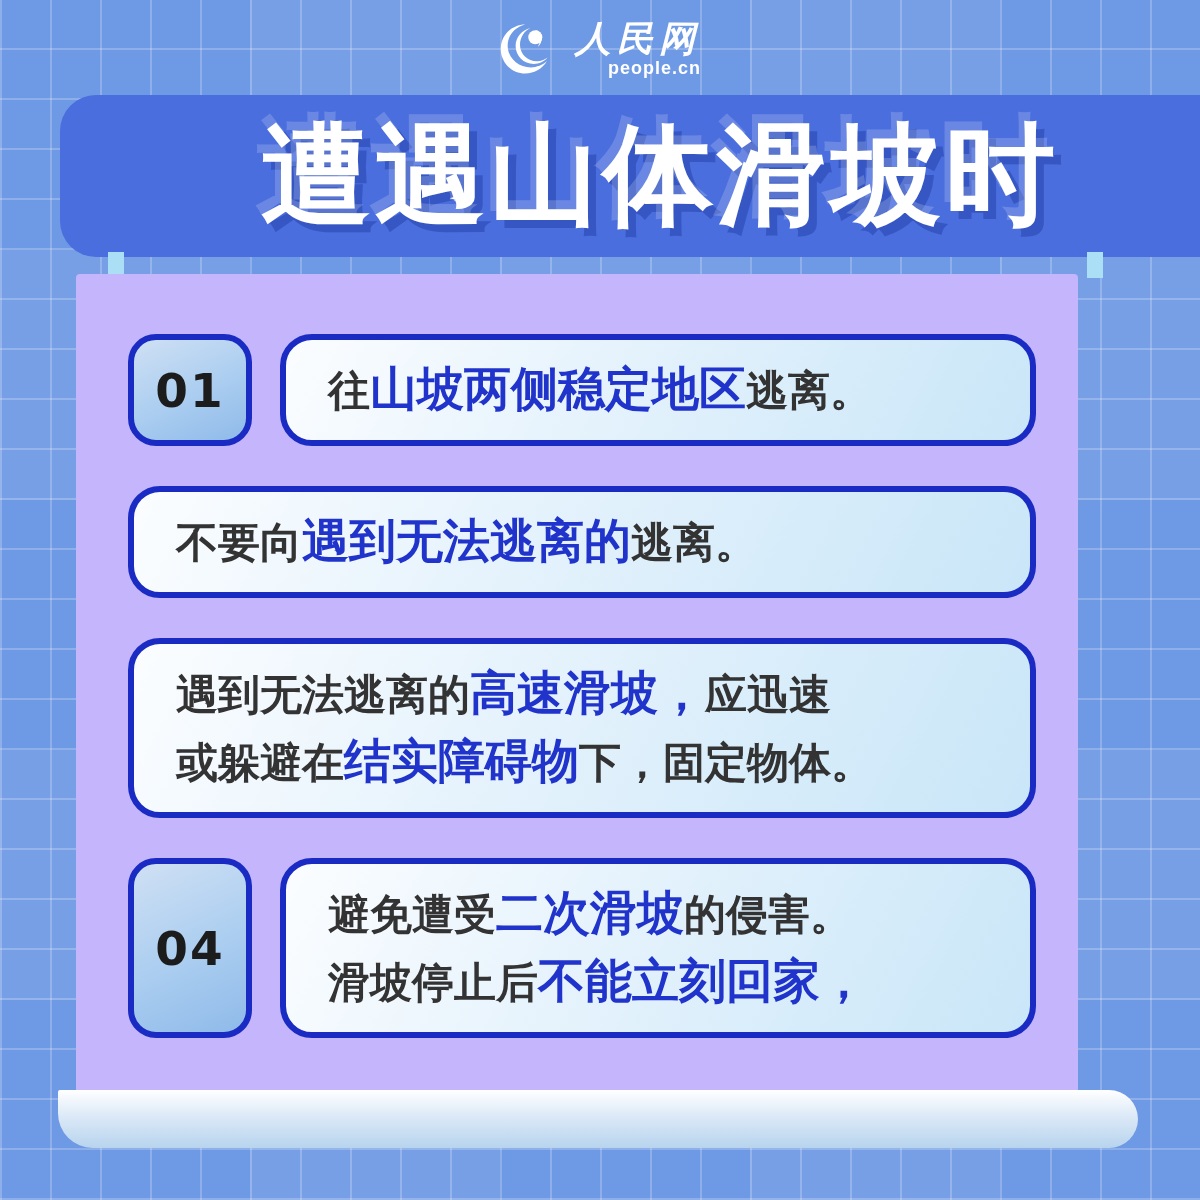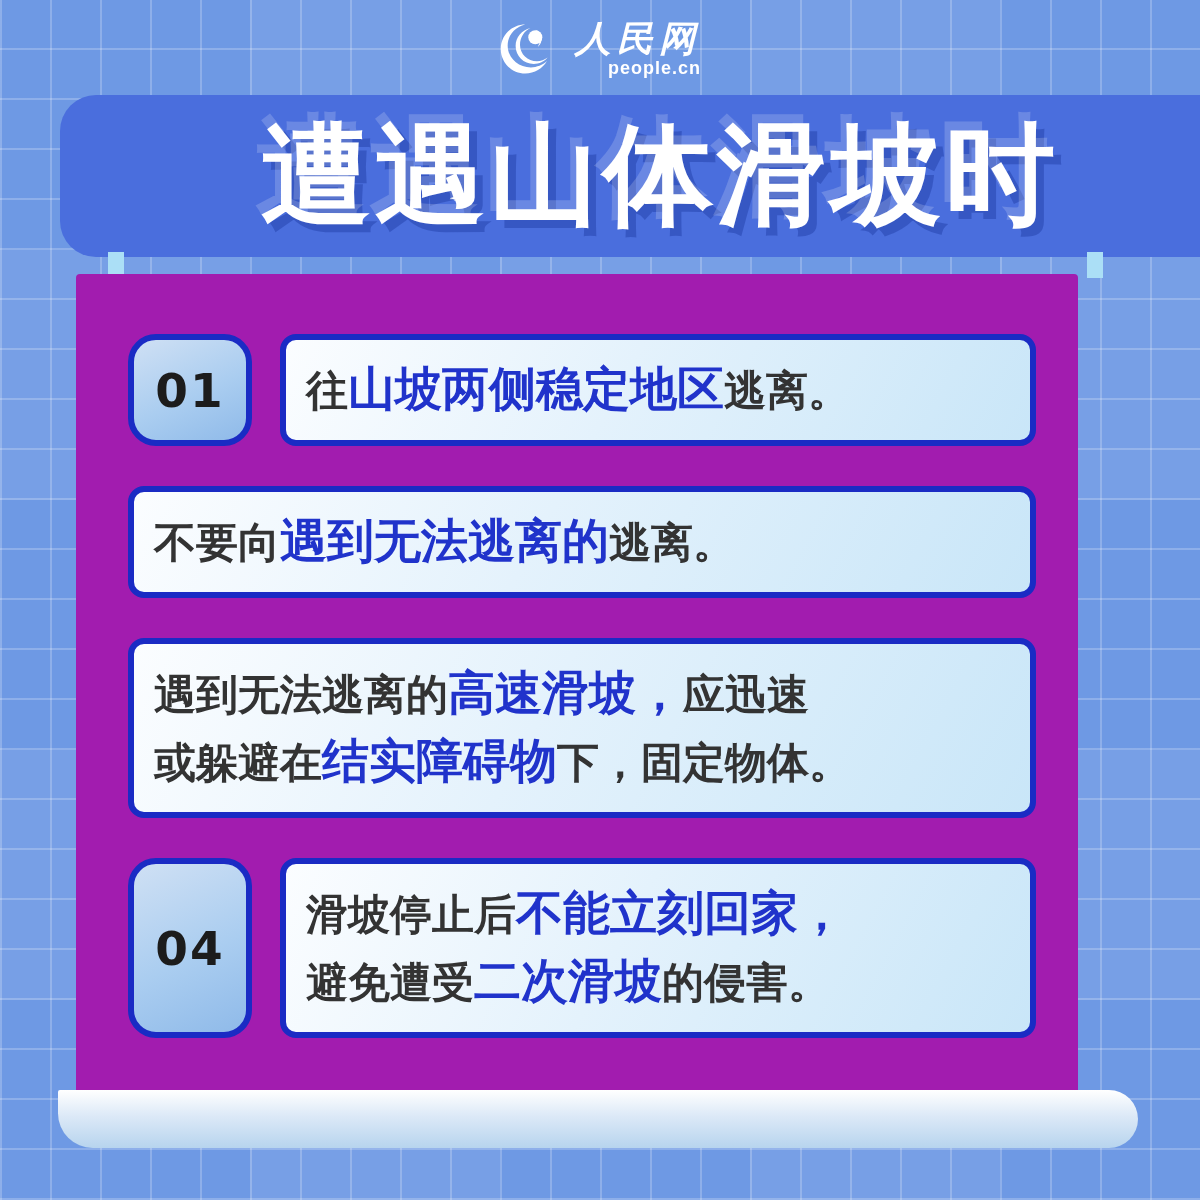--- a/index.html
+++ b/index.html
@@ -55,45 +55,45 @@
   
   .tab{
     position:absolute; top:252px; width:16px; height:26px; background:var(--tab);
   }
   .tab.left{left:108px;}
   .tab.right{left:1087px;}
 
   
   .card{
     position:absolute; left:76px; top:274px; width:1002px; height:816px;
-    background:#a21caf; border-radius:4px 4px 0 0;
+    background:#c4b5fd; border-radius:4px 4px 0 0;
   }
   .rows{
     position:absolute; inset:0;
     padding:60px 42px 0 52px;
     display:flex; flex-direction:column;
   }
   .row{display:flex; gap:28px; align-items:stretch;}
   .row + .row{margin-top:40px;}
   .badge{
     flex:0 0 124px;
     border:6px solid var(--border); border-radius:28px;
     background:linear-gradient(155deg,#cfe0f4 0%,#aacdf0 55%,#8fbae9 100%);
     display:flex; align-items:center; justify-content:center;
   }
   .badge span{
     color:#1c1c1c; font-size:47px; font-weight:800; letter-spacing:2px;
     font-family:"DejaVu Sans","Liberation Sans",sans-serif;
   }
   .content{
     flex:1;
-    border:6px solid var(--border); border-radius:16px;
+    border:6px solid var(--border); border-radius:32px;
     background:linear-gradient(118deg,#fbfdff 0%,#e4f2fc 45%,#c9e6f8 100%);
     display:flex; flex-direction:column; justify-content:center;
-    padding:16px 28px 16px 20px;
+    padding:16px 28px 16px 42px;
   }
   .line{
     font-size:42px; color:var(--txt); line-height:66px; font-weight:600;
     white-space:nowrap;
   }
   .line .hl{
     color:var(--hl); font-weight:800; font-size:47px;
   }
 
   
@@ -150,20 +150,20 @@
           <div class="line"><span>遇到无法逃离的</span><span class="hl">高速滑坡，</span><span>应迅速</span></div>
           <div class="line"><span>或躲避在</span><span class="hl">结实障碍物</span><span>下，固定物体。</span></div>
         </div>
   </div>
 
   <div class="row">
     <div class="badge">
       <span>04</span>
     </div>
     <div class="content">
+          <div class="line"><span>避免遭受</span><span class="hl">二次滑坡</span><span>的侵害。</span></div>
           <div class="line"><span>滑坡停止后</span><span class="hl">不能立刻回家，</span></div>
-          <div class="line"><span>避免遭受</span><span class="hl">二次滑坡</span><span>的侵害。</span></div>
         </div>
   </div>
 </div>
 </div>
 
 <div class="sheet"></div>
 
 </body></html>

